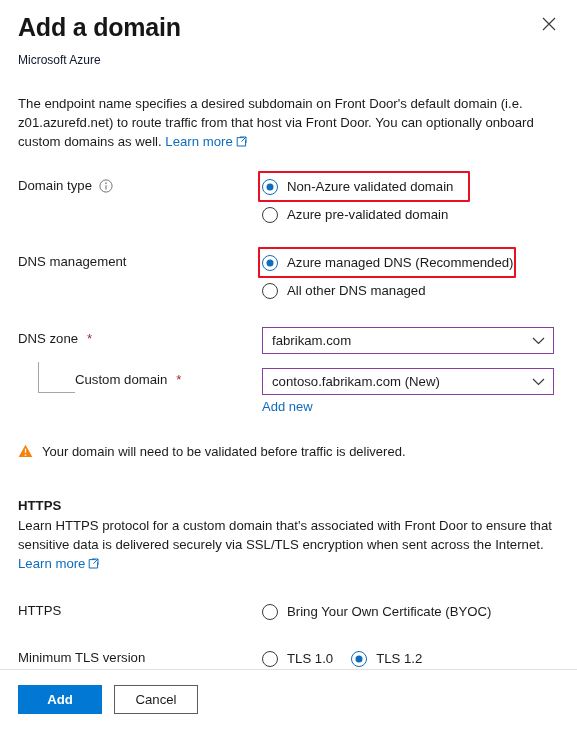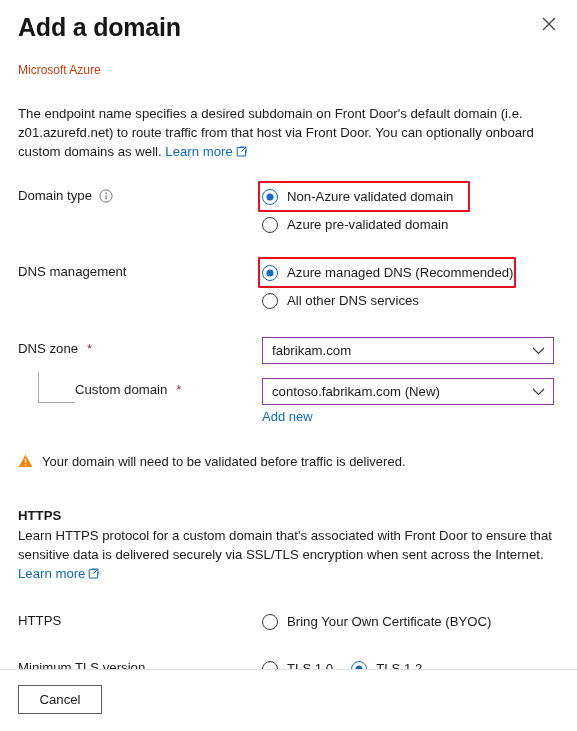--- a/index.html
+++ b/index.html
@@ -31,22 +31,22 @@
   .page-title {
     font-size: 25px;
     font-weight: 600;
     letter-spacing: -0.2px;
     color: #161616;
     line-height: 30px;
     margin: 0;
   }
   .page-subtitle {
     font-size: 12px;
-    color: #c2410c;
-    margin-top: 20px;
+    color: #0f172a;
+    margin-top: 10px;
     line-height: 16px;
   }
   .close-btn {
     position: absolute;
     top: 10px;
     right: 14px;
     width: 28px;
     height: 28px;
     display: flex;
     align-items: center;
@@ -336,21 +336,21 @@
         <div class="row-label">
           <span>DNS management</span>
         </div>
         <div class="row-control">
           <label class="radio-line">
             <span class="radio checked"></span>
             <span class="radio-text">Azure managed DNS (Recommended)</span>
           </label>
           <label class="radio-line">
             <span class="radio"></span>
-            <span class="radio-text">All other DNS services</span>
+            <span class="radio-text">All other DNS managed</span>
           </label>
           <div class="highlight-box" style="left:-4px; top:-3px; width:258px; height:31px;"></div>
         </div>
       </div>
 
       <div class="row" style="margin-top:23px;">
         <div class="row-label">
           <span>DNS zone</span>
             <span class="req-star">*</span>
         </div>
@@ -431,16 +431,17 @@
               <span class="radio-text">TLS 1.2</span>
             </label>
           </div>
         </div>
 
       </div>
     </div>
   </div>
 
   <div class="footer">
+    <button class="btn btn-primary">Add</button>
     <button class="btn btn-secondary">Cancel</button>
   </div>
 
 </div>
 
 </body></html>

